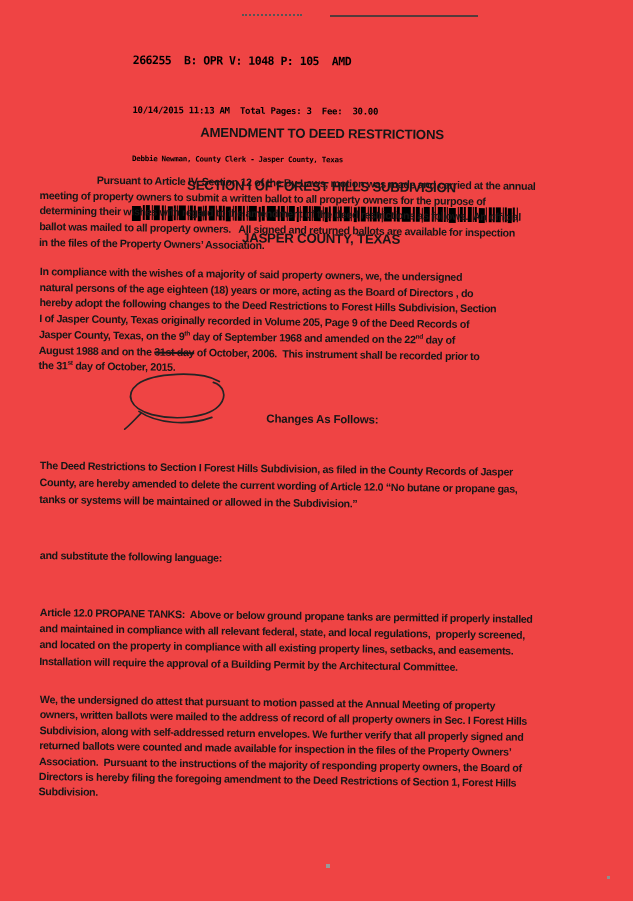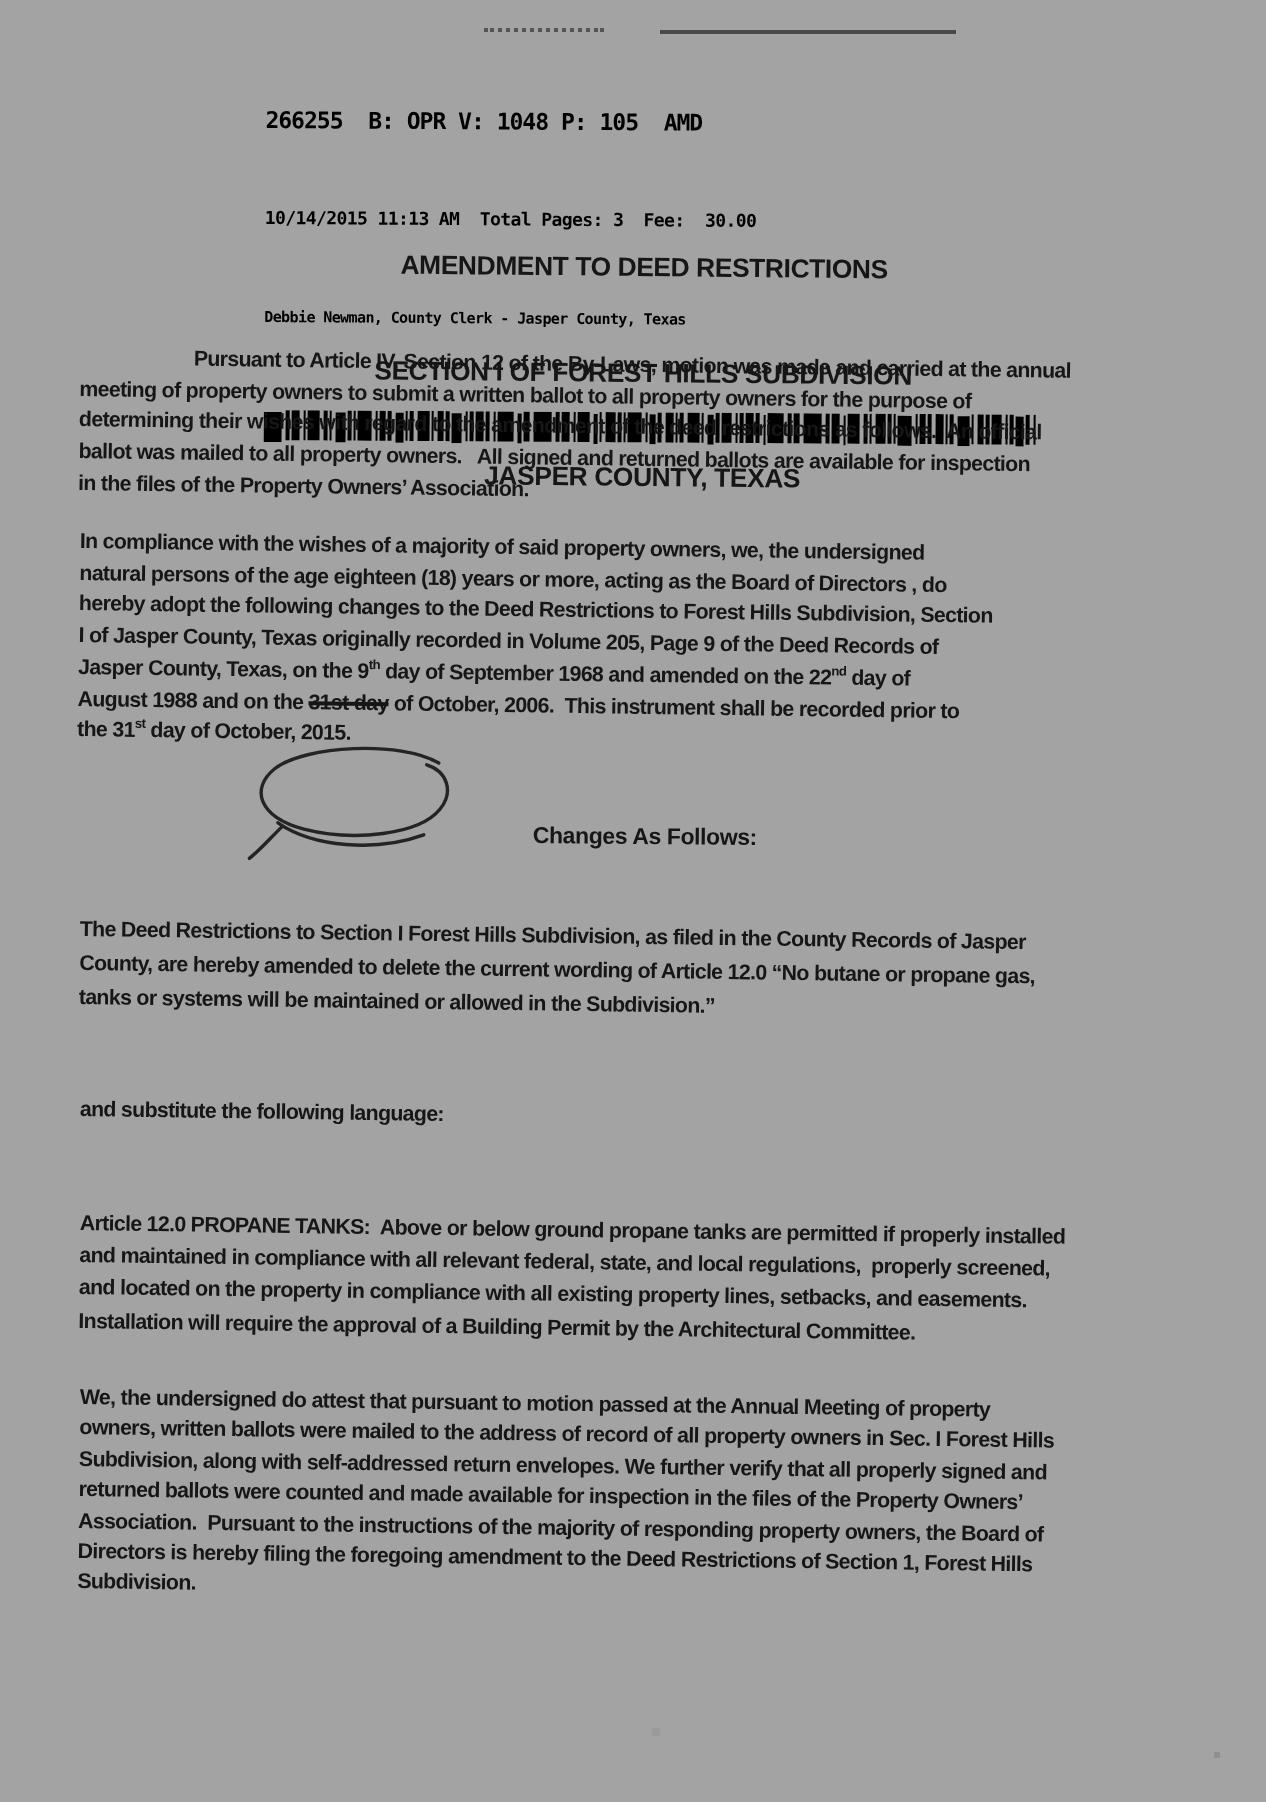--- a/index.html
+++ b/index.html
@@ -1,19 +1,19 @@
 <!DOCTYPE html>
 <html><head>
 <meta charset="utf-8">
 <style>
   html,body{margin:0;padding:0;background:#ffffff;}
   .page{
     position:relative;
     width:633px;height:901px;
-    background:#a3a3a3;
+    background:#ef4444;
     overflow:hidden;
     font-family:"Liberation Sans",sans-serif;
     color:#161616;
   }
   
   .stamp{
     position:absolute;left:133px;top:16px;width:420px;
     font-family:"DejaVu Sans Mono",monospace;
     font-weight:bold;color:#000;
     transform:rotate(0.35deg);transform-origin:0 0;

